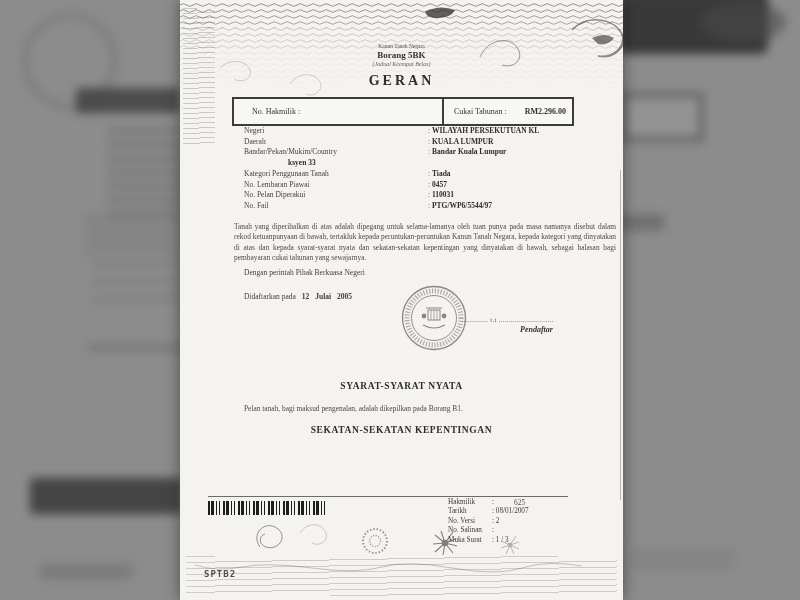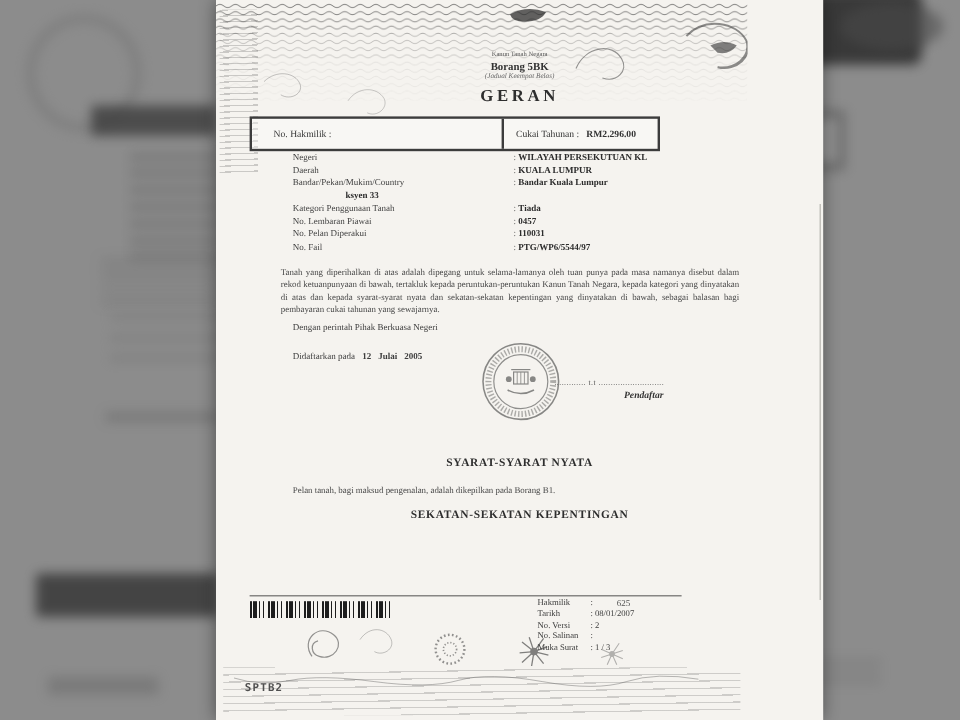--- a/index.html
+++ b/index.html
@@ -23,45 +23,45 @@
   .bg-blob-bl{left:40px;top:564px;width:92px;height:15px;background:#5a5a5a;opacity:.35;}
   .bg-mass-tr{left:618px;top:-8px;width:150px;height:62px;background:#2b2b2b;opacity:.85;border-radius:8px;}
   .bg-mass-tr2{left:700px;top:2px;width:86px;height:40px;background:#4a4a4a;opacity:.55;border-radius:50%;}
   .bg-box-r{left:620px;top:92px;width:72px;height:38px;border:6px solid #585858;background:#979797;opacity:.7;}
   .bg-blob-r{left:620px;top:214px;width:44px;height:17px;background:#565656;opacity:.5;}
   .bg-lines-br{left:630px;top:550px;width:104px;height:22px;opacity:.3;
     background:repeating-linear-gradient(180deg,#555 0 3px,transparent 3px 8px);}
 
   
   .doc{
-    position:absolute;left:180px;top:0;width:506px;height:600px;
+    position:absolute;left:180px;top:0;width:443px;height:600px;
     background:#f5f3ef;
     box-shadow:0 0 14px rgba(0,0,0,.45);
     color:#3a3a3a;
   }
   .scan-edge{position:absolute;right:2px;top:170px;height:330px;width:1px;background:#a8a59f;opacity:.8;}
 
   .band-top{position:absolute;left:0;top:2px;width:443px;height:100px;}
   .band-bottom{position:absolute;left:0;top:505px;width:443px;height:95px;}
   .margin-scribble{position:absolute;left:3px;top:8px;width:32px;height:138px;opacity:.35;
     background:repeating-linear-gradient(178deg,rgba(70,70,70,.7) 0 1px,transparent 1px 5px);}
 
   .hdr{position:absolute;left:0;right:0;text-align:center;white-space:nowrap;}
   .hdr-law{top:43px;font-size:5.5px;color:#555;}
   .hdr-form{top:50px;font-size:9px;font-weight:bold;color:#333;}
   .hdr-schedule{top:61px;font-size:6px;font-style:italic;color:#666;}
   .hdr-title{top:73px;font-size:14px;font-weight:bold;letter-spacing:3px;color:#2e2e2e;}
 
   .title-box{
-    position:absolute;left:28px;top:97px;width:338px;height:25px;
+    position:absolute;left:52px;top:97px;width:338px;height:25px;
     border:2px solid #3c3c3c;display:flex;align-items:center;
     background:rgba(255,255,255,.35);
   }
   .title-box .cell-l{width:190px;padding-left:18px;font-size:8px;color:#333;border-right:2px solid #3c3c3c;height:100%;display:flex;align-items:center;}
-  .title-box .cell-r{flex:1;padding-left:10px;font-size:8px;color:#333;display:flex;align-items:center;gap:6px;}
+  .title-box .cell-r{flex:1;padding-left:10px;font-size:8px;color:#333;display:flex;align-items:center;gap:18px;}
   .cell-l .lab::after,.cell-r .lab::after{content:" :";}
   .cell-r .val{font-weight:bold;}
 
   .details{position:absolute;left:64px;top:126px;width:370px;font-size:7.5px;line-height:10.7px;}
   .drow{display:flex;}
   .dlabel{width:184px;color:#444;}
   .dvalue{flex:1;font-weight:bold;color:#2d2d2d;}
   .dvalue::before{content:": ";font-weight:normal;color:#555;}
   .dvalue.indent{padding-left:44px;}
   .dvalue.no-colon::before{content:"";}

